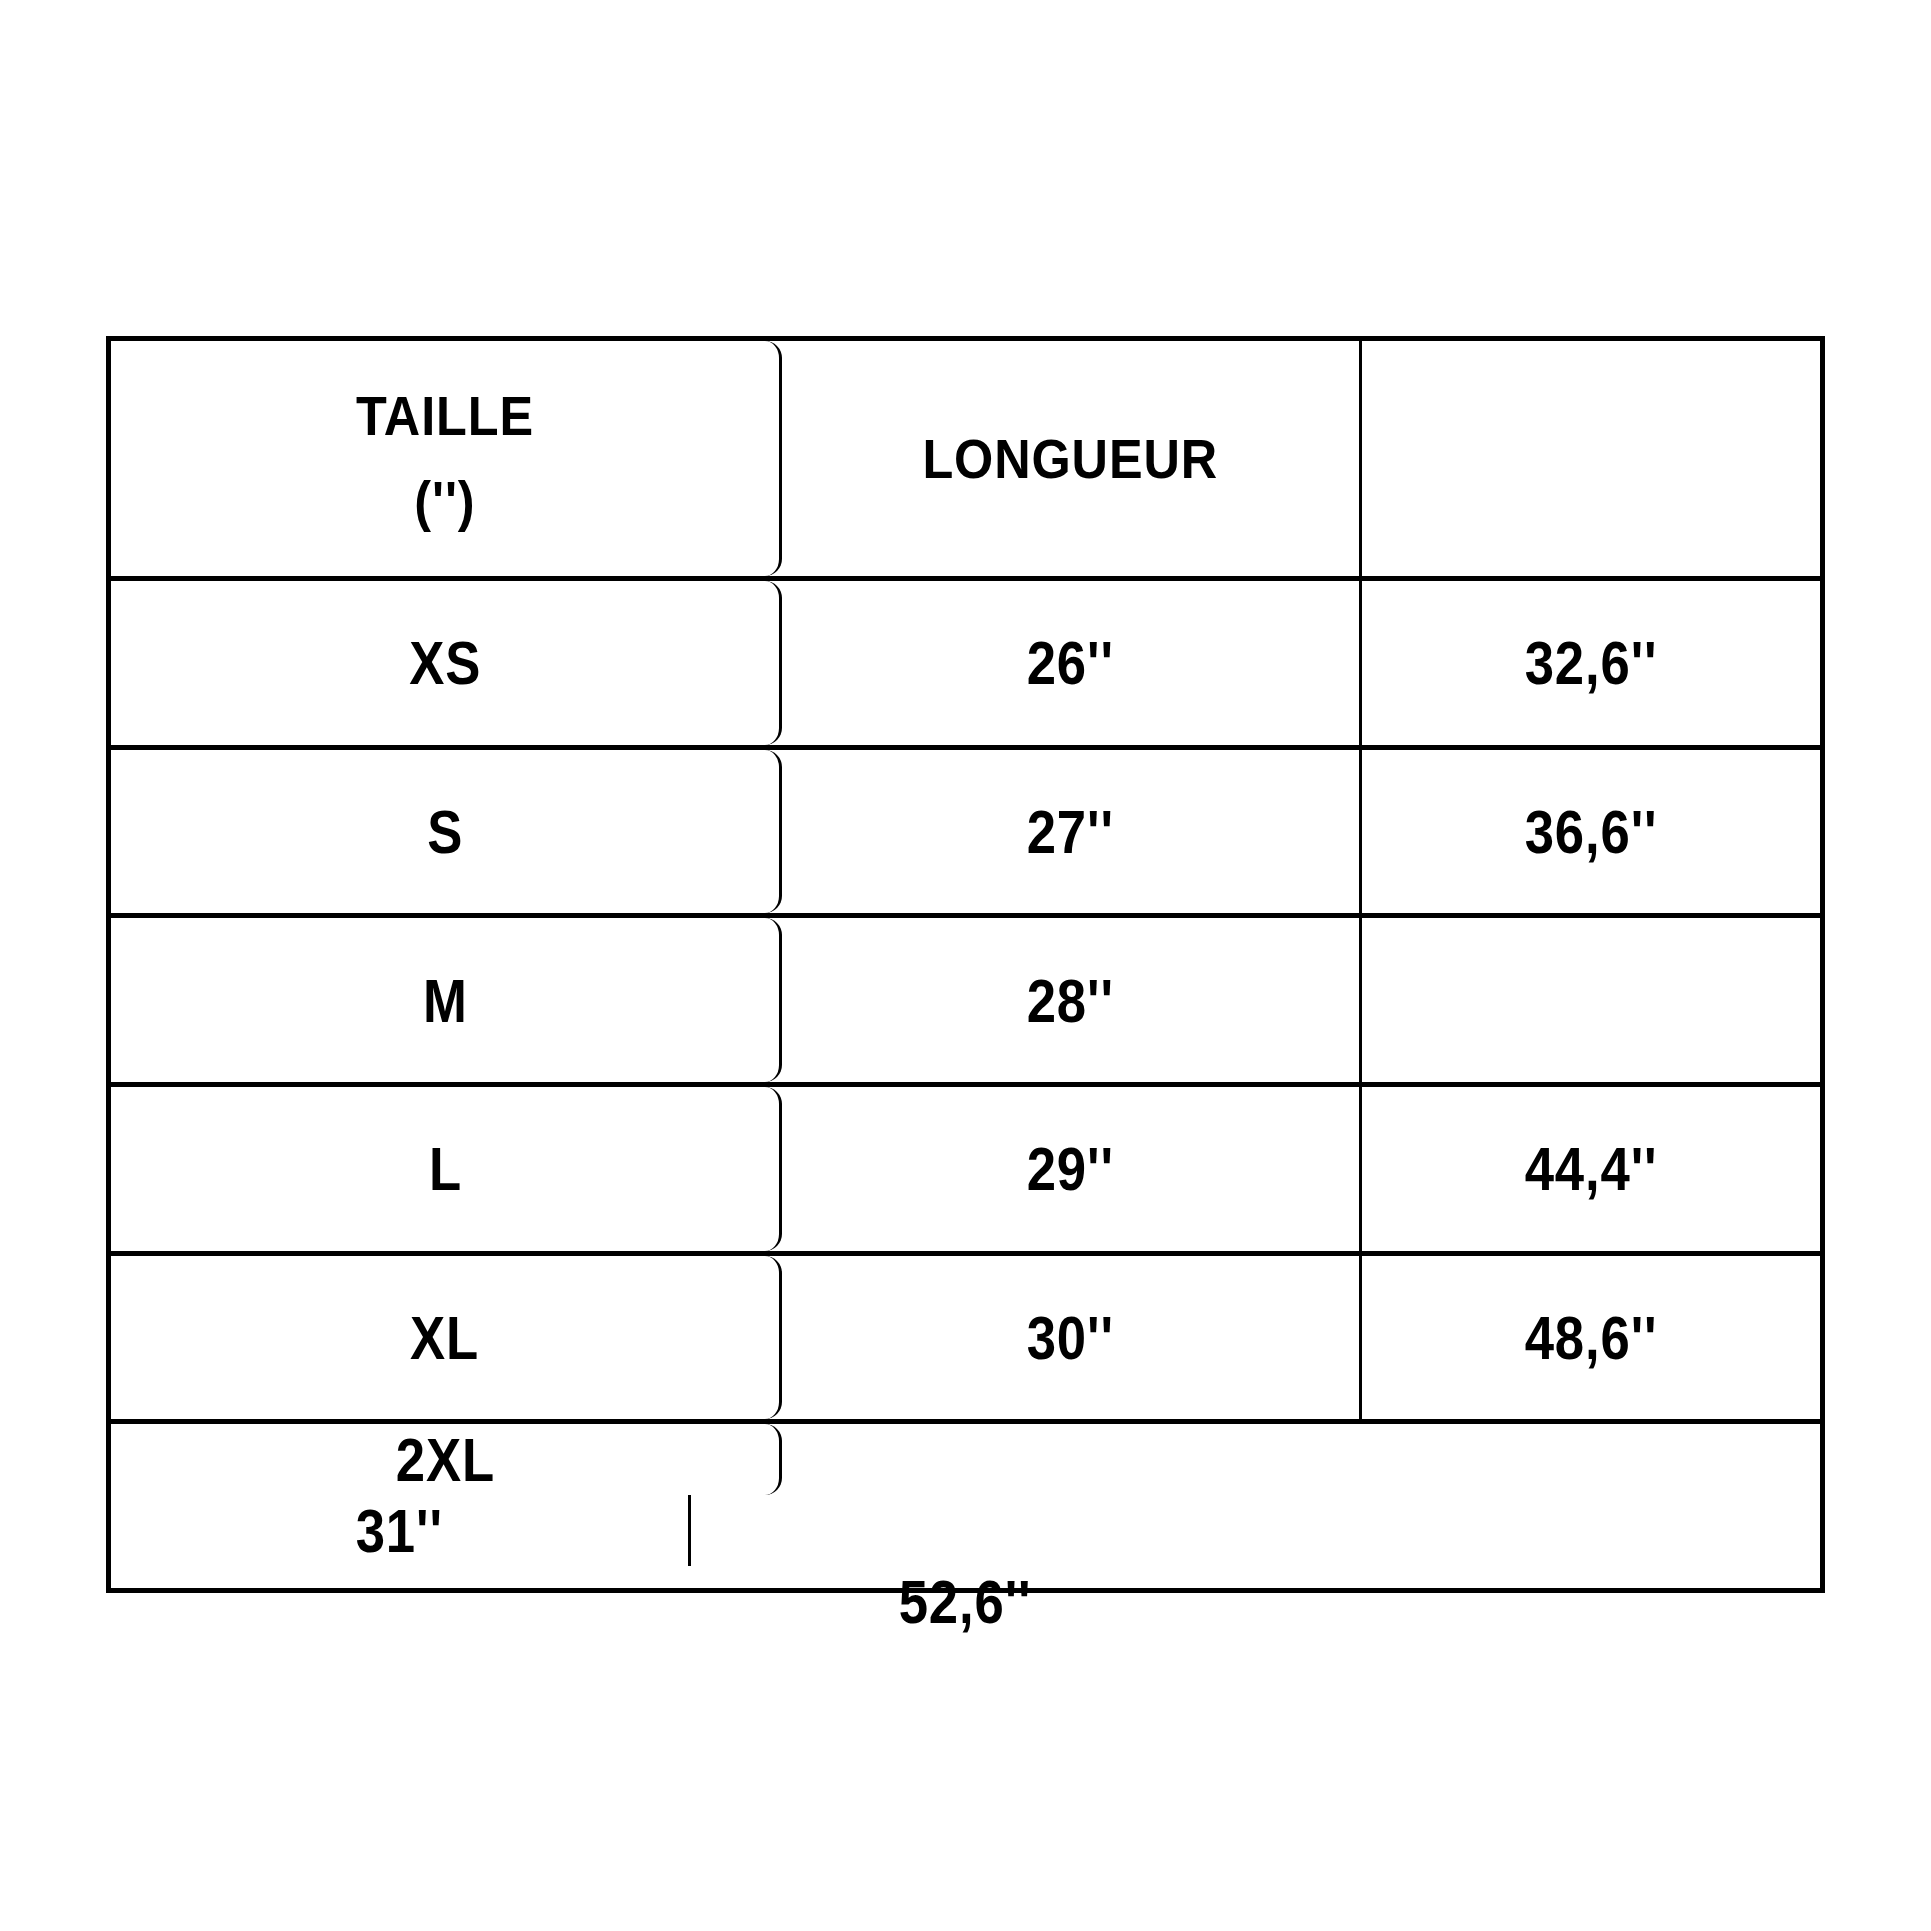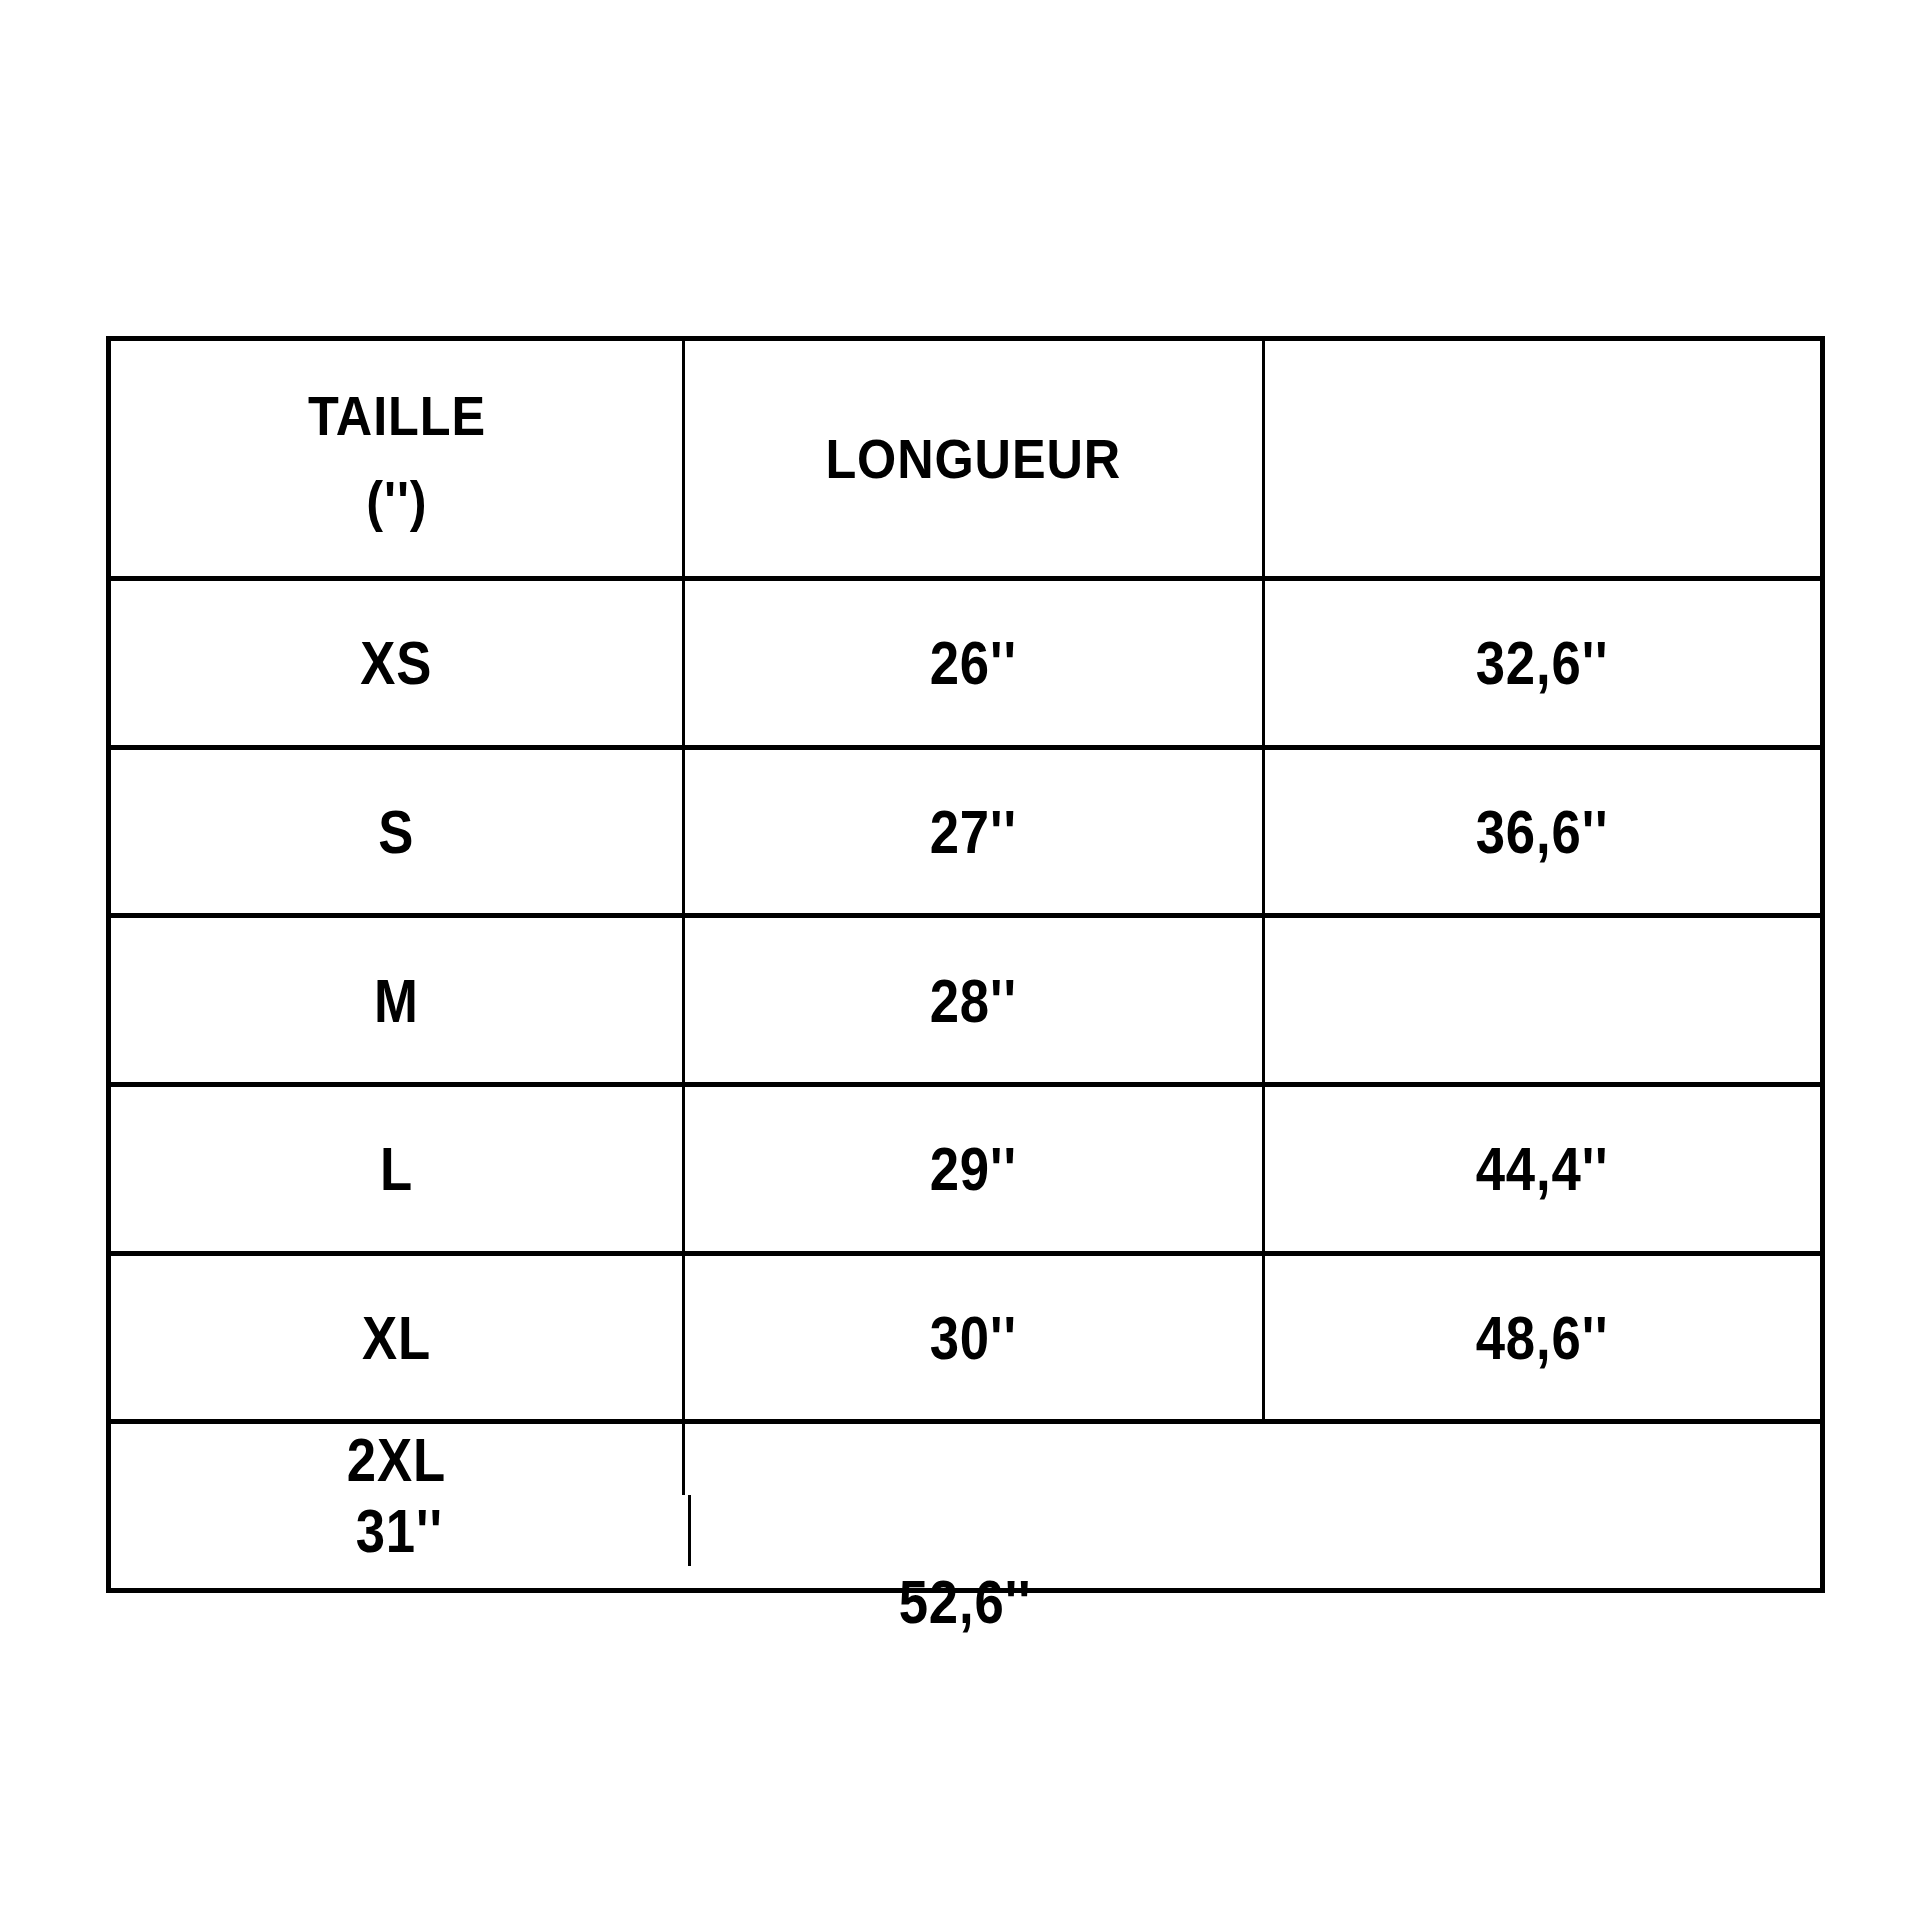--- a/index.html
+++ b/index.html
@@ -40,21 +40,21 @@
     flex: none;
     height: 235px;
   }
   .cell {
     display: flex;
     align-items: center;
     justify-content: center;
     box-sizing: border-box;
     min-width: 0;
   }
-  .c1 { width: 574px; border-right: 3.9px solid #000000; }
+  .c1 { width: 671px; border-right: 3.9px solid #000000; border-radius: 17px; }
   .c2 { width: 580px; border-right: 3.9px solid #000000; }
   .c3 { flex: 1; }
   .header-text {
     font-size: 56px;
     font-weight: 700;
     letter-spacing: 1px;
     transform: scaleX(0.9);
     white-space: nowrap;
   }
   .header-stack {

